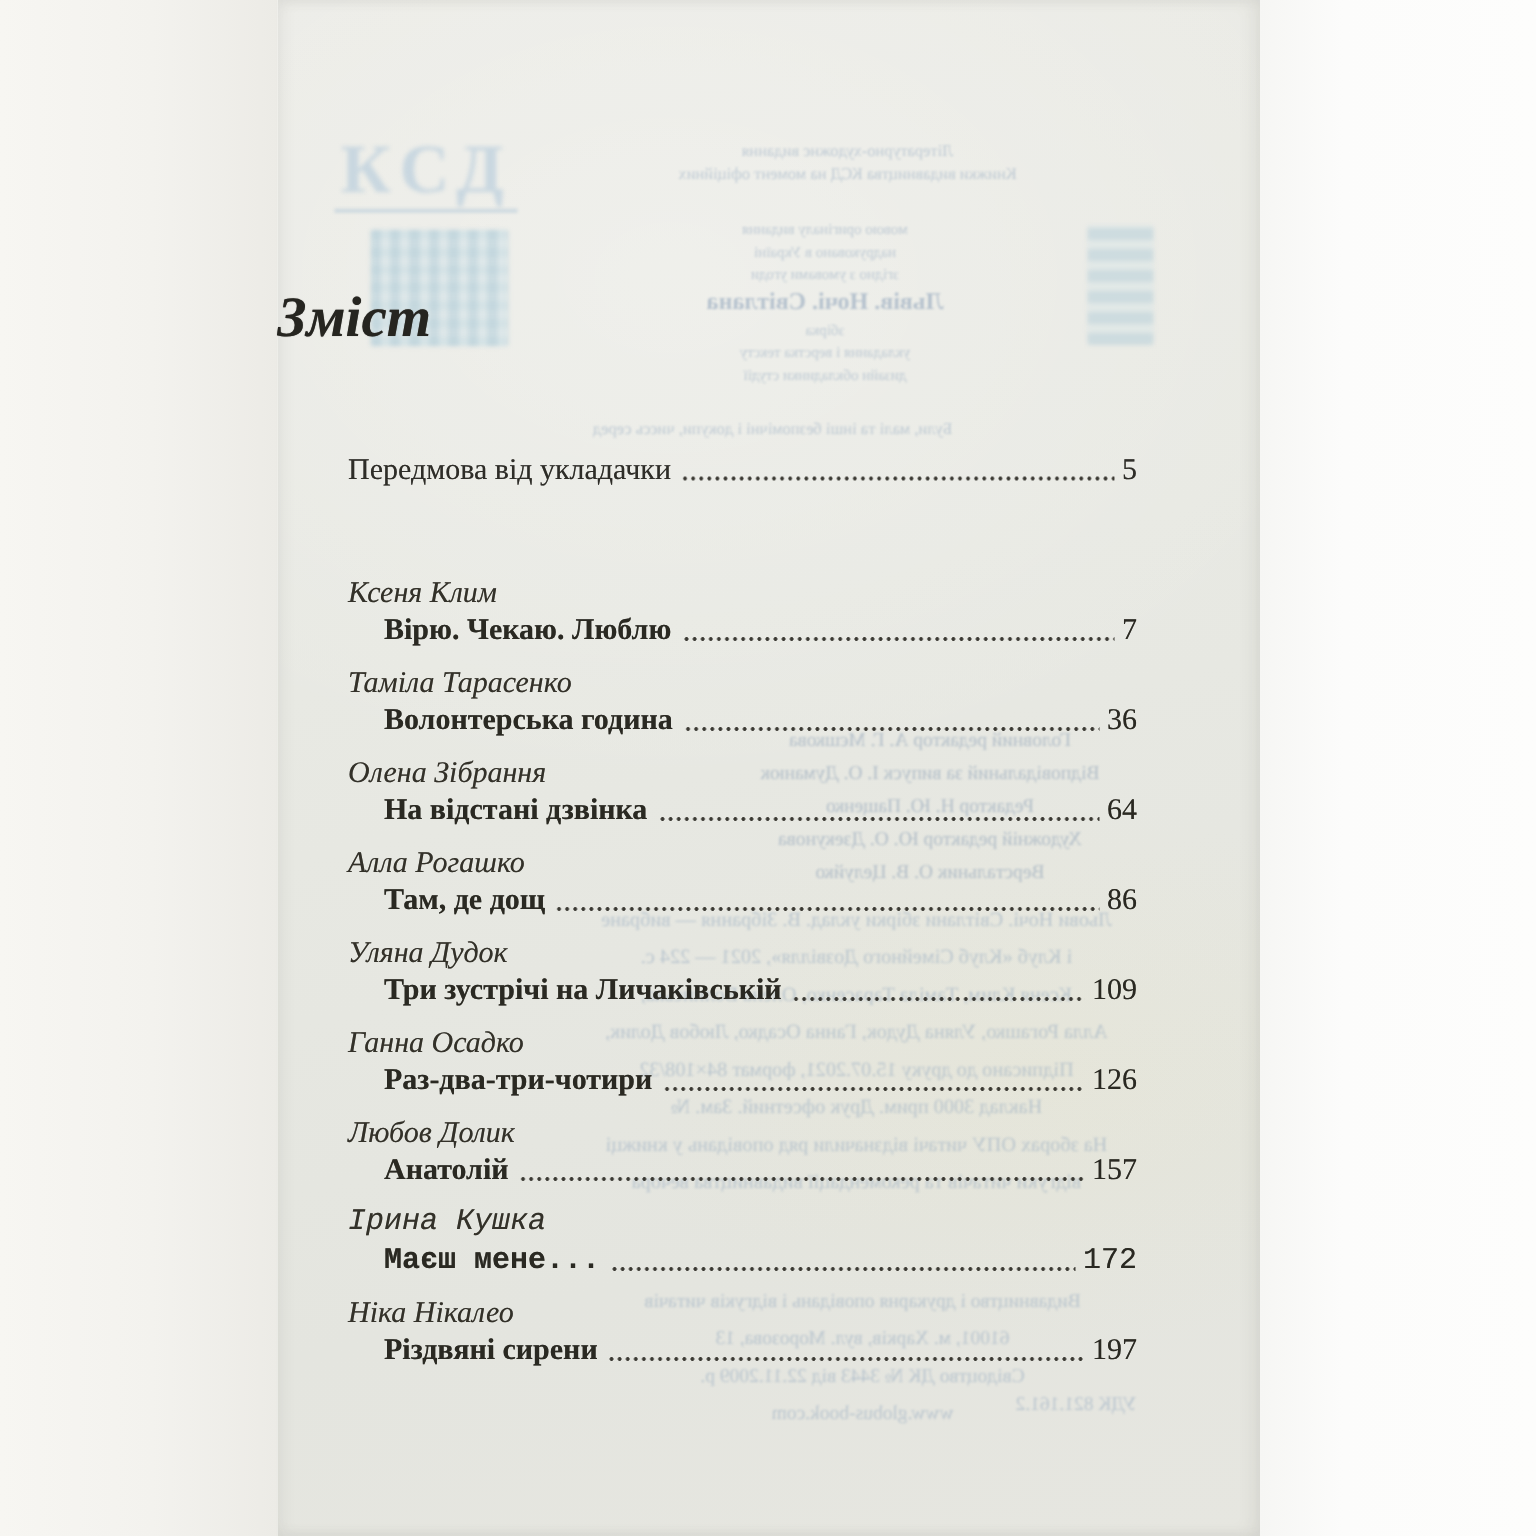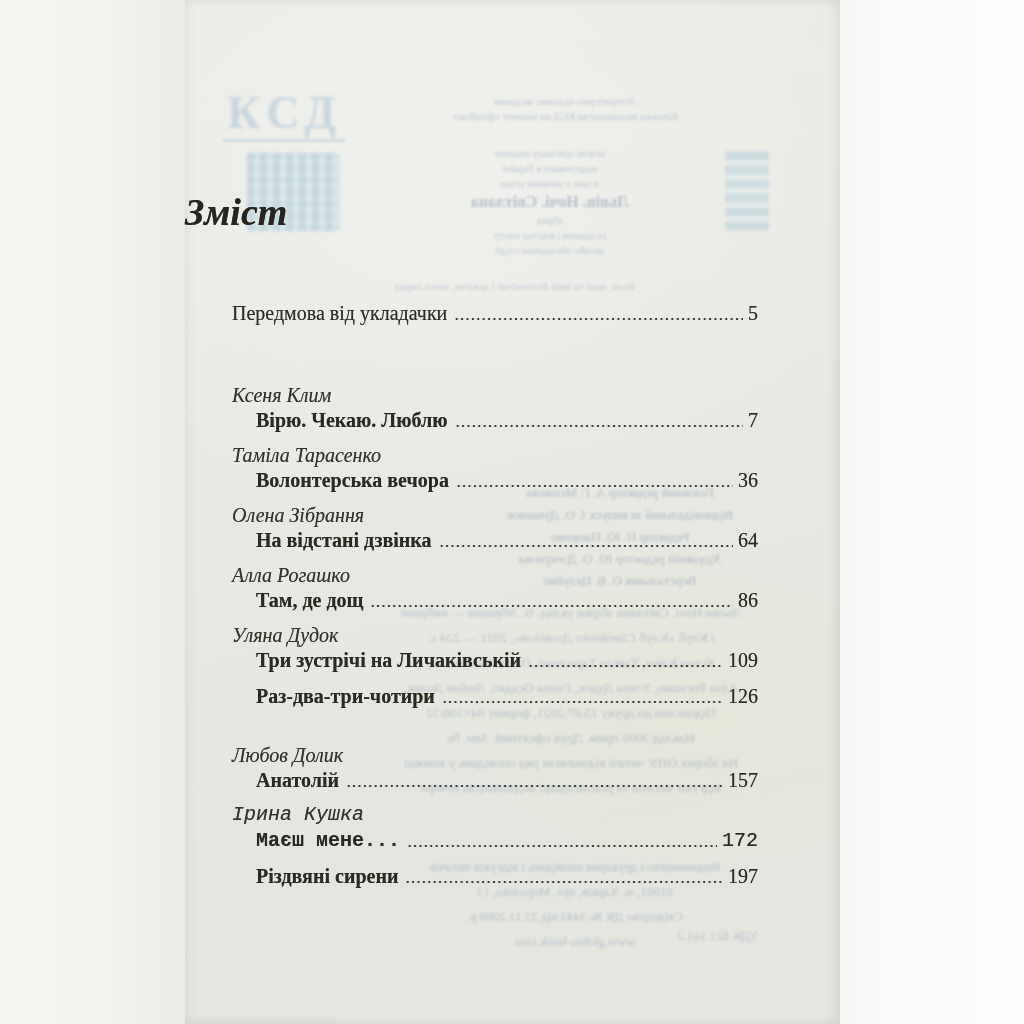--- a/index.html
+++ b/index.html
@@ -185,21 +185,21 @@
     <div class="title-row">
       <span class="work-title">Вірю. Чекаю. Люблю</span>
       <span class="leader"></span>
       <span class="pagenum">7</span>
     </div>
   </div>
 
   <div class="toc-entry" style="top: 415px;">
     <div class="author">Таміла Тарасенко</div>
     <div class="title-row">
-      <span class="work-title">Волонтерська вечора</span>
+      <span class="work-title">Волонтерська година</span>
       <span class="leader"></span>
       <span class="pagenum">36</span>
     </div>
   </div>
 
   <div class="toc-entry" style="top: 475px;">
     <div class="author">Олена Зібрання</div>
     <div class="title-row">
       <span class="work-title">На відстані дзвінка</span>
       <span class="leader"></span>
@@ -219,20 +219,21 @@
   <div class="toc-entry" style="top: 595px;">
     <div class="author">Уляна Дудок</div>
     <div class="title-row">
       <span class="work-title">Три зустрічі на Личаківській</span>
       <span class="leader"></span>
       <span class="pagenum">109</span>
     </div>
   </div>
 
   <div class="toc-entry" style="top: 655px;">
+    <div class="author">Ганна Осадко</div>
     <div class="title-row">
       <span class="work-title">Раз-два-три-чотири</span>
       <span class="leader"></span>
       <span class="pagenum">126</span>
     </div>
   </div>
 
   <div class="toc-entry" style="top: 715px;">
     <div class="author">Любов Долик</div>
     <div class="title-row">
@@ -245,20 +246,21 @@
   <div class="toc-entry" style="top: 775px; font-family: Liberation Mono, monospace;">
     <div class="author">Ірина Кушка</div>
     <div class="title-row">
       <span class="work-title">Маєш мене...</span>
       <span class="leader"></span>
       <span class="pagenum">172</span>
     </div>
   </div>
 
   <div class="toc-entry" style="top: 835px;">
+    <div class="author">Ніка Нікалео</div>
     <div class="title-row">
       <span class="work-title">Різдвяні сирени</span>
       <span class="leader"></span>
       <span class="pagenum">197</span>
     </div>
   </div>
 </div>
     </div>
   </div>
 

